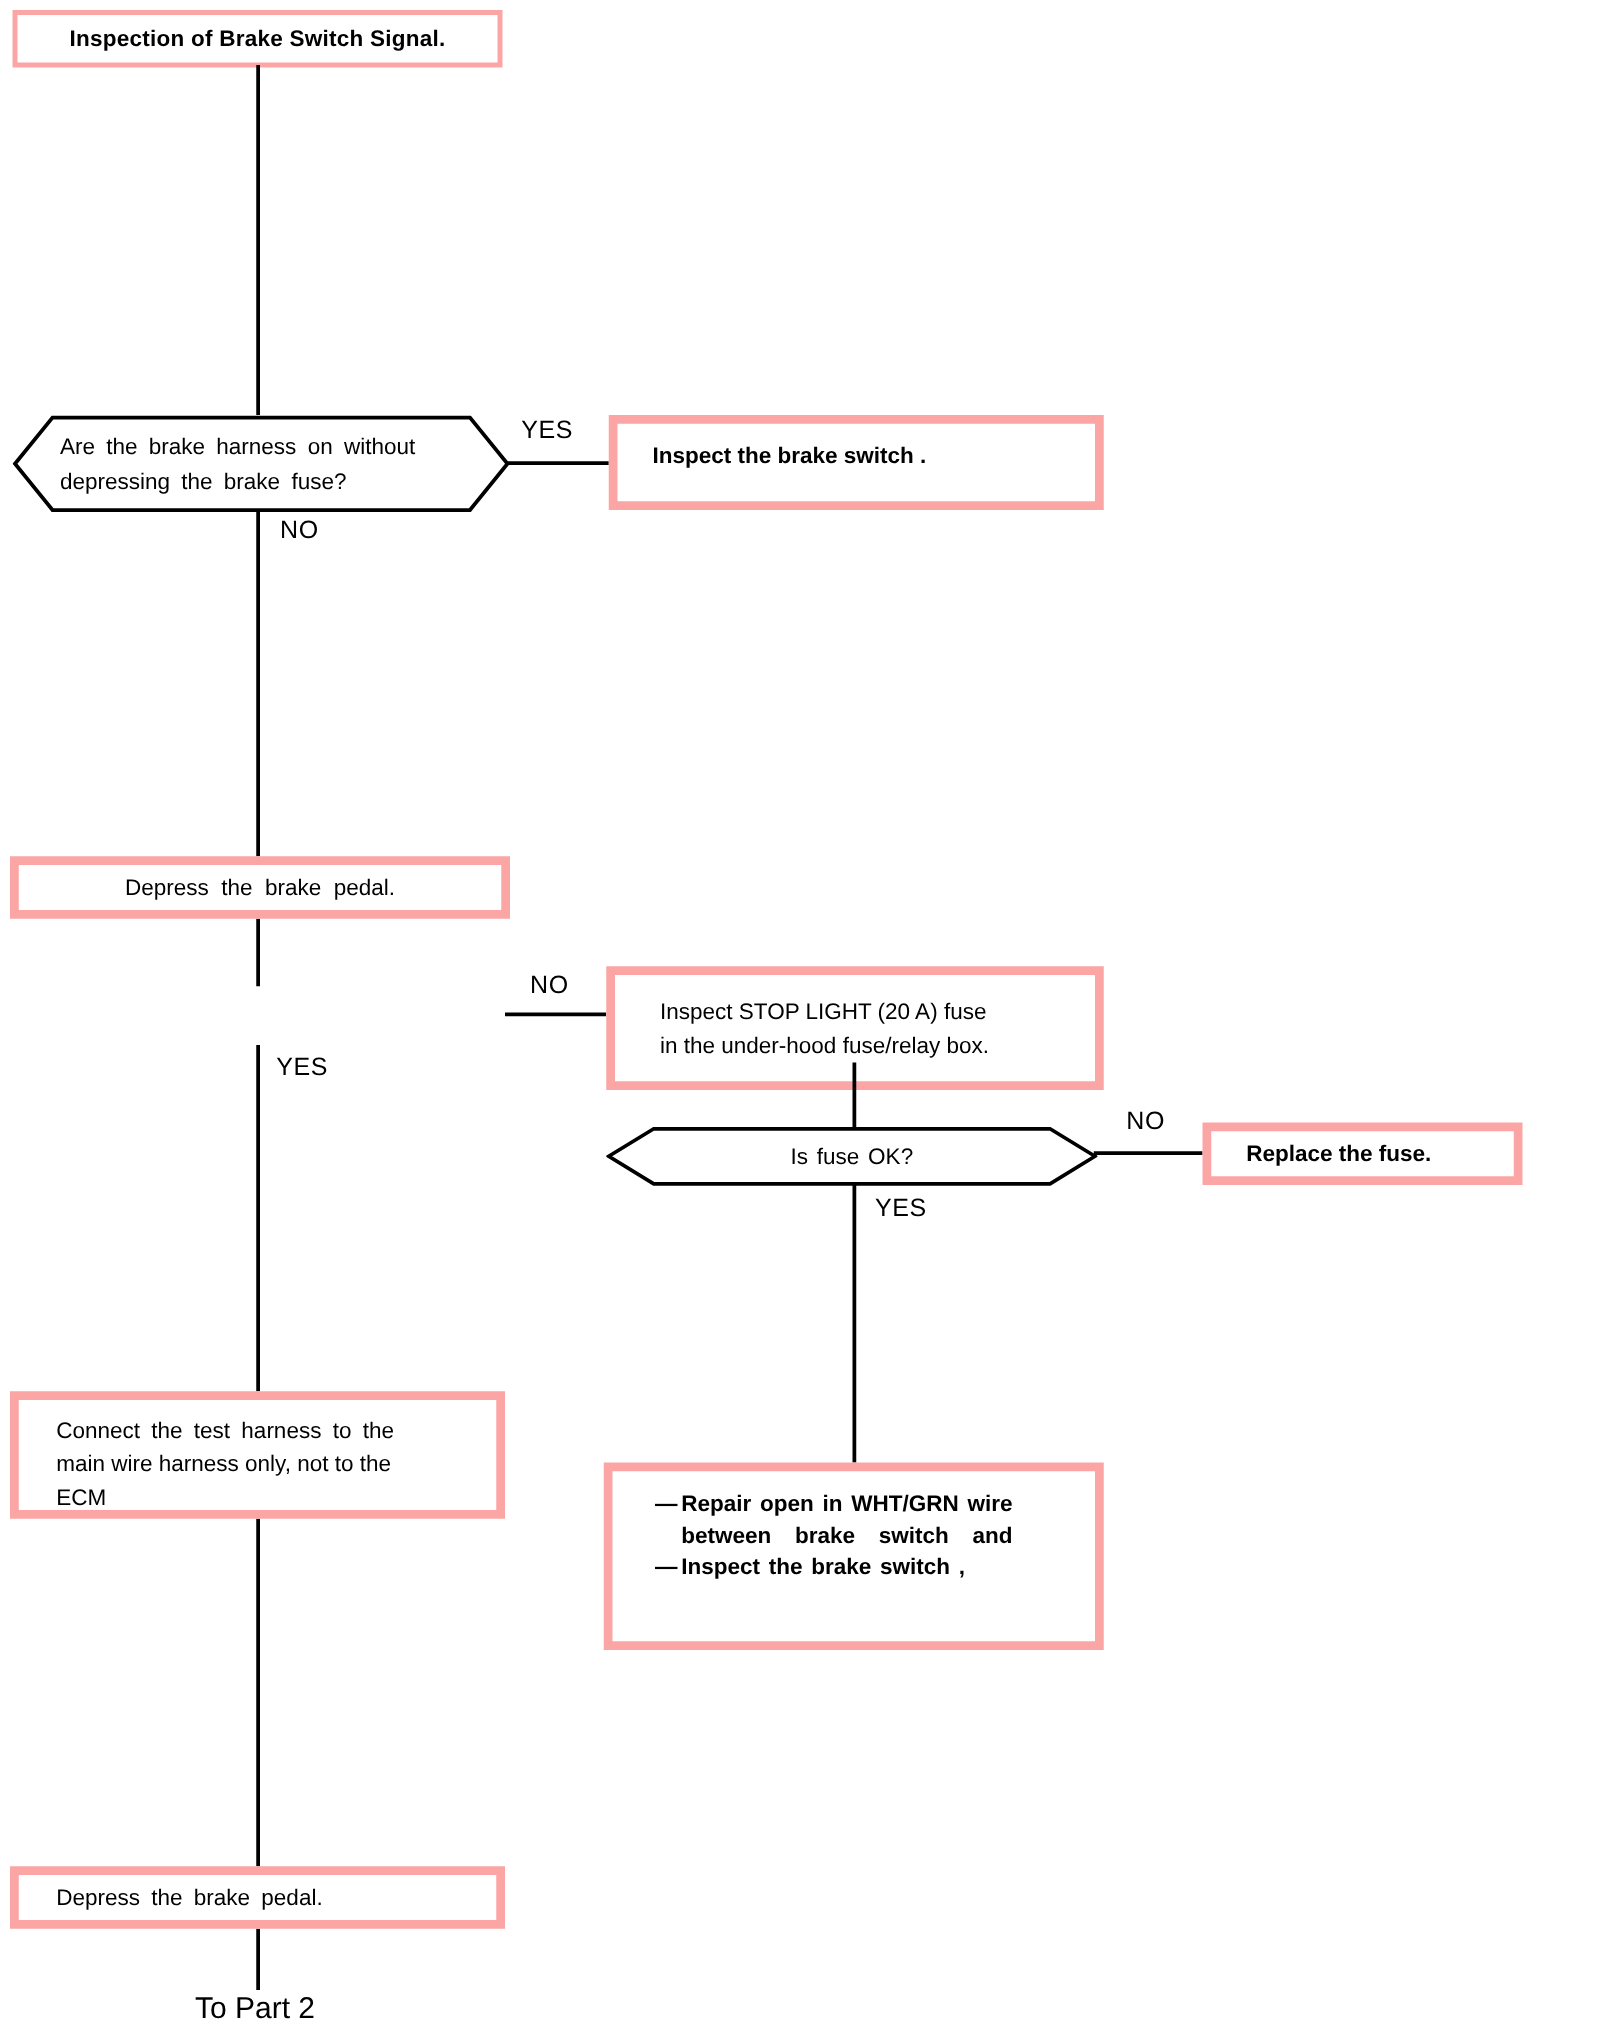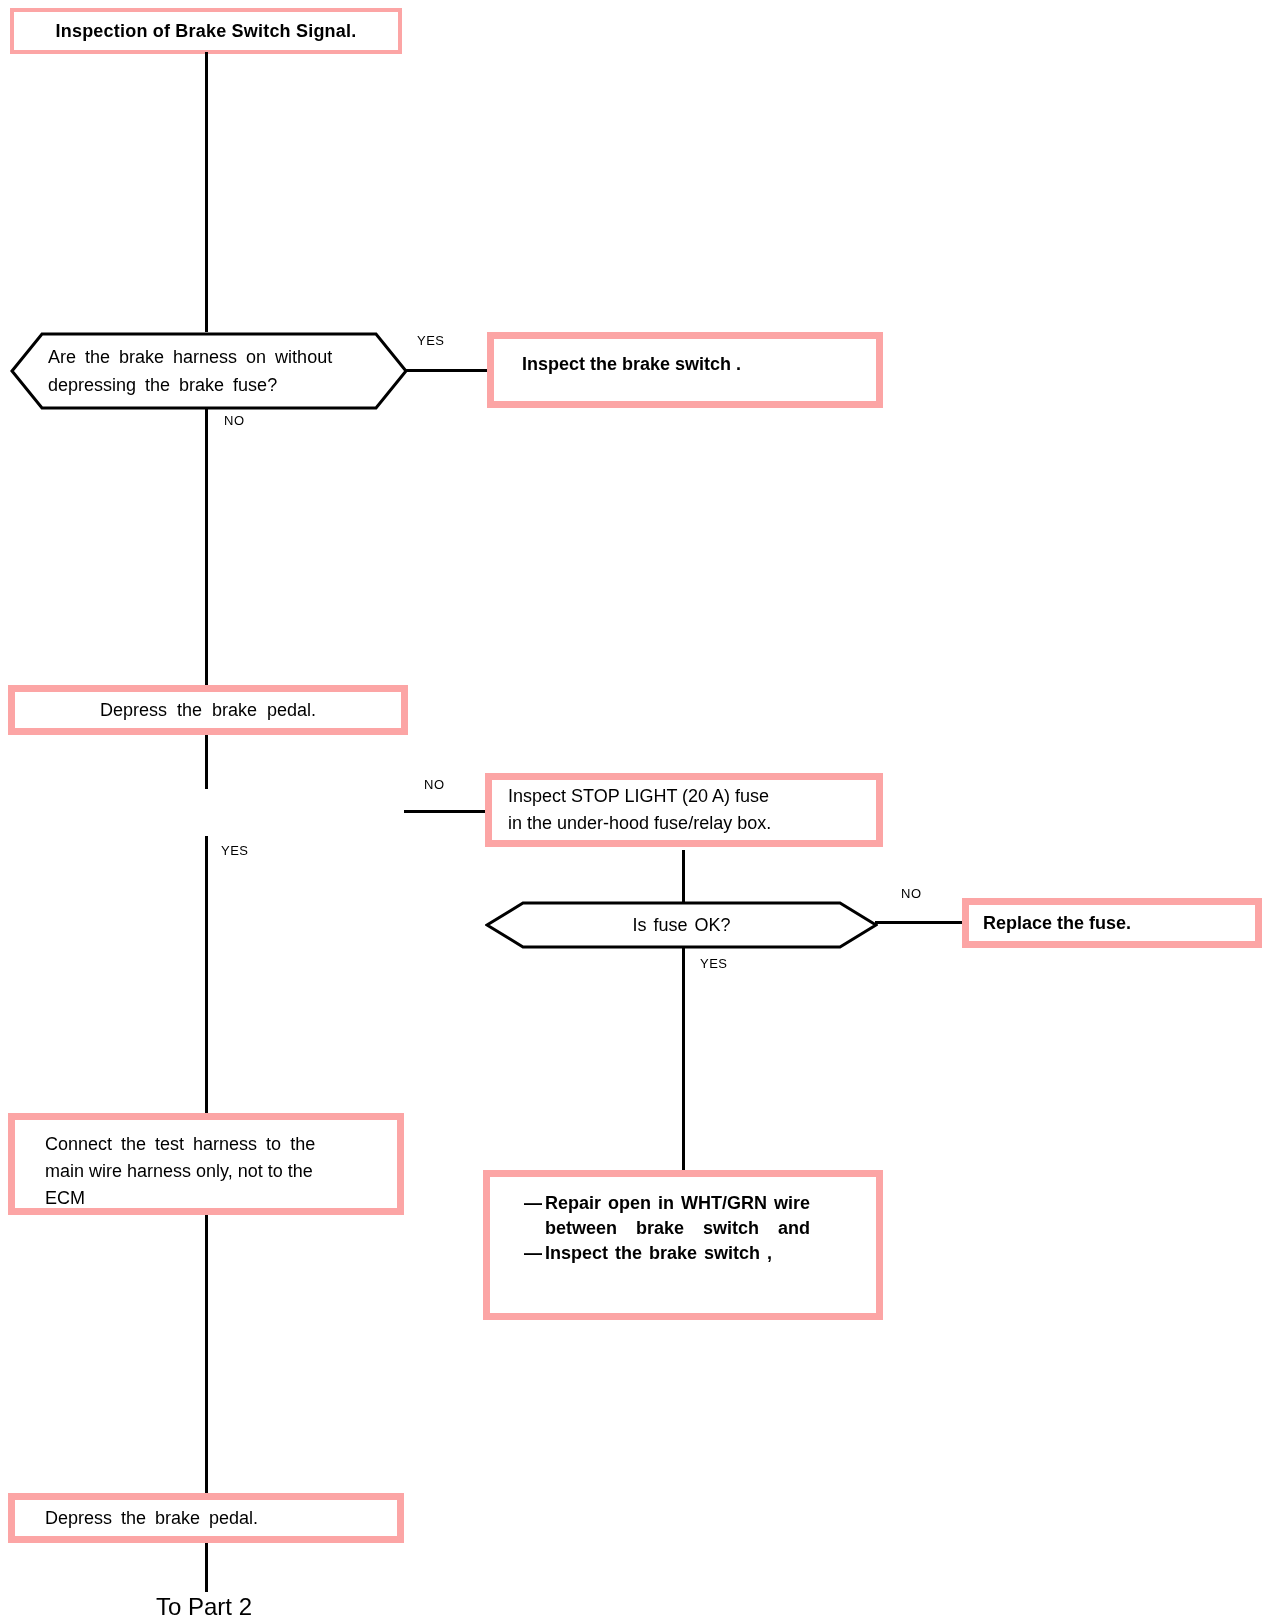--- a/index.html
+++ b/index.html
@@ -32,21 +32,21 @@
   .line.v{width:3px;}
   .line.h{height:3px;}
   .hex{position:absolute;}
   .hex svg{position:absolute;left:0;top:0;display:block;}
   .hex .hex-text{
     position:absolute;left:0;top:0;width:100%;height:100%;
     font-size:18px;line-height:28px;box-sizing:border-box;
   }
   .branch-label{
     position:absolute;
-    font-size:13px;
+    font-size:20px;
     letter-spacing:0.5px;
   }
   .ws4{word-spacing:4px;}
   .ws5{word-spacing:5px;}
   .ws3{word-spacing:3px;}
   .a4-row{position:relative;padding-left:21px;}
   .a4-dash{position:absolute;left:0;top:0;}
   .plain-label{position:absolute;font-size:24px;text-align:center;}
 </style>
 </head>
@@ -87,40 +87,40 @@
   <div class="box hcenter ws5" style="left:8px;top:685px;width:400px;height:50px;">
     <span>Depress the brake pedal.</span>
   </div>
 
 
   <div class="branch-label" style="left:424px;top:777px;">NO</div>
   <div class="line h" style="left:404px;top:810px;width:81px;"></div>
 
   <div class="branch-label" style="left:221px;top:843px;">YES</div>
 
-  <div class="box vcenter" style="left:485px;top:773px;width:398px;height:74px;padding-left:16px;">
+  <div class="box vcenter" style="left:485px;top:773px;width:398px;height:99px;padding-left:36px;">
     <div>Inspect STOP LIGHT (20 A) fuse</div>
     <div>in the under-hood fuse/relay box.</div>
   </div>
 
   <div class="line v" style="left:682px;top:850px;height:53px;"></div>
 
   <div class="hex" style="left:485px;top:901px;width:393px;height:48px;">
     <svg width="393" height="48" viewBox="0 0 393 48">
       <polygon points="2,24 38,2 355,2 391,24 355,46 38,46" fill="#fff" stroke="#000" stroke-width="3"></polygon>
     </svg>
     <div class="hex-text" style="display:flex;align-items:center;justify-content:center;word-spacing:2px;">
       <span>Is fuse OK?</span>
     </div>
   </div>
 
   <div class="branch-label" style="left:901px;top:886px;">NO</div>
   <div class="line h" style="left:875px;top:921px;width:89px;"></div>
 
-  <div class="box bold vcenter" style="left:962px;top:898px;width:300px;height:50px;padding-left:14px;">
+  <div class="box bold vcenter" style="left:962px;top:898px;width:256px;height:50px;padding-left:28px;">
     <span>Replace the fuse.</span>
   </div>
 
   <div class="line v" style="left:682px;top:947px;height:225px;"></div>
   <div class="branch-label" style="left:700px;top:956px;">YES</div>
 
   <div class="box" style="left:8px;top:1113px;width:396px;height:102px;padding:11px 0 0 30px;">
     <div class="ws4">Connect the test harness to the</div>
     <div>main wire harness only, not to the</div>
     <div>ECM</div>

